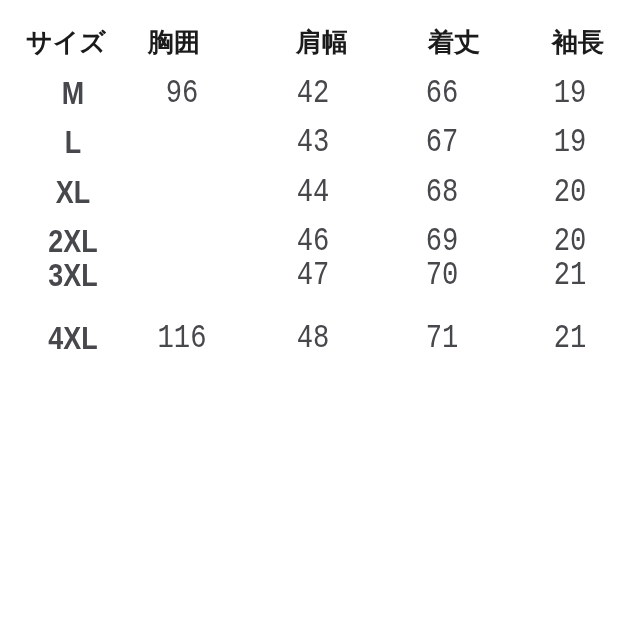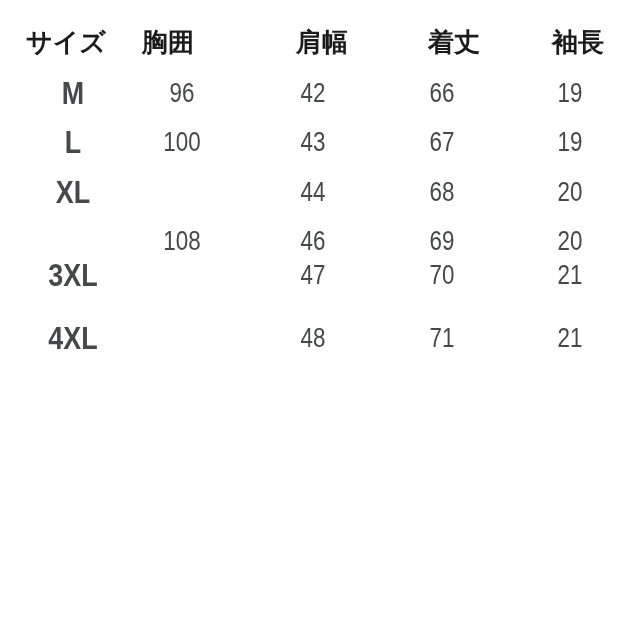--- a/index.html
+++ b/index.html
@@ -18,26 +18,26 @@
     line-height:1;
   }
   
   .hdr{
     font-family:"Liberation Serif","DejaVu Serif",serif;
     font-weight:700;
     font-size:26px;
     color:#1b1b1b;
   }
   
-  .num{font-weight:400;font-size:28px;color:#46484c;}
+  .num{font-weight:400;font-size:34px;color:#46484c;font-family:Liberation Mono, monospace;}
   .size{font-weight:700;font-size:32px;color:#46484c;}
   .cond{display:inline-block;transform:scaleX(0.8);transform-origin:center;}
   .size .cond{transform:scaleX(0.84);}
   
-  .hc0{left:66px}.hc1{left:168px}.hc2{left:322px}.hc3{left:454px}.hc4{left:578px}
+  .hc0{left:66px}.hc1{left:174px}.hc2{left:322px}.hc3{left:454px}.hc4{left:578px}
   
   .dc0{left:73px}.dc1{left:182px}.dc2{left:313px}.dc3{left:442px}.dc4{left:570px}
   
   .r0{top:43px}.r1{top:93px}.r2{top:142px}.r3{top:192px}.r4{top:241px}.r5{top:275px}.r6{top:338px}
 </style>
 </head>
 <body>
 
 <div class="size-chart">
 
@@ -47,38 +47,38 @@
   <div class="cell hdr hc3 r0">着丈</div>
   <div class="cell hdr hc4 r0">袖長</div>
 
   <div class="cell size dc0 r1"><span class="cond">M</span></div>
   <div class="cell num  dc1 r1"><span class="cond">96</span></div>
   <div class="cell num  dc2 r1"><span class="cond">42</span></div>
   <div class="cell num  dc3 r1"><span class="cond">66</span></div>
   <div class="cell num  dc4 r1"><span class="cond">19</span></div>
 
   <div class="cell size dc0 r2"><span class="cond">L</span></div>
-  <div class="cell num  dc1 r2"><span class="cond">100</span></div>
   <div class="cell num  dc2 r2"><span class="cond">43</span></div>
   <div class="cell num  dc3 r2"><span class="cond">67</span></div>
   <div class="cell num  dc4 r2"><span class="cond">19</span></div>
 
   <div class="cell size dc0 r3"><span class="cond">XL</span></div>
   <div class="cell num  dc2 r3"><span class="cond">44</span></div>
   <div class="cell num  dc3 r3"><span class="cond">68</span></div>
   <div class="cell num  dc4 r3"><span class="cond">20</span></div>
 
-  <div class="cell num  dc1 r4"><span class="cond">108</span></div>
+  <div class="cell size dc0 r4"><span class="cond">2XL</span></div>
   <div class="cell num  dc2 r4"><span class="cond">46</span></div>
   <div class="cell num  dc3 r4"><span class="cond">69</span></div>
   <div class="cell num  dc4 r4"><span class="cond">20</span></div>
 
   <div class="cell size dc0 r5"><span class="cond">3XL</span></div>
   <div class="cell num  dc2 r5"><span class="cond">47</span></div>
   <div class="cell num  dc3 r5"><span class="cond">70</span></div>
   <div class="cell num  dc4 r5"><span class="cond">21</span></div>
 
   <div class="cell size dc0 r6"><span class="cond">4XL</span></div>
+  <div class="cell num  dc1 r6"><span class="cond">116</span></div>
   <div class="cell num  dc2 r6"><span class="cond">48</span></div>
   <div class="cell num  dc3 r6"><span class="cond">71</span></div>
   <div class="cell num  dc4 r6"><span class="cond">21</span></div>
 
 </div>
 
 </body></html>

